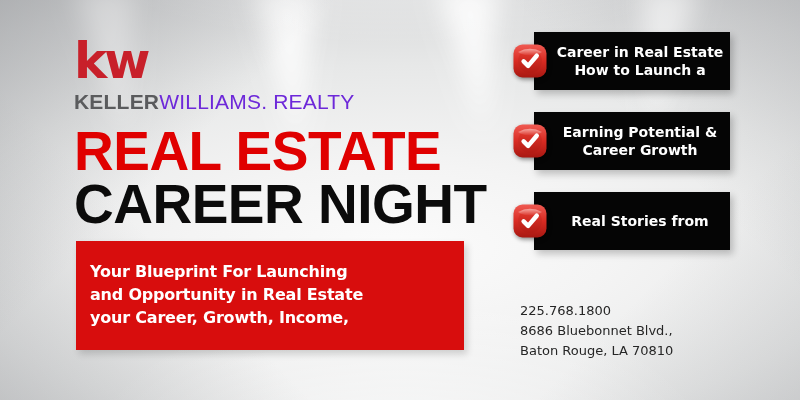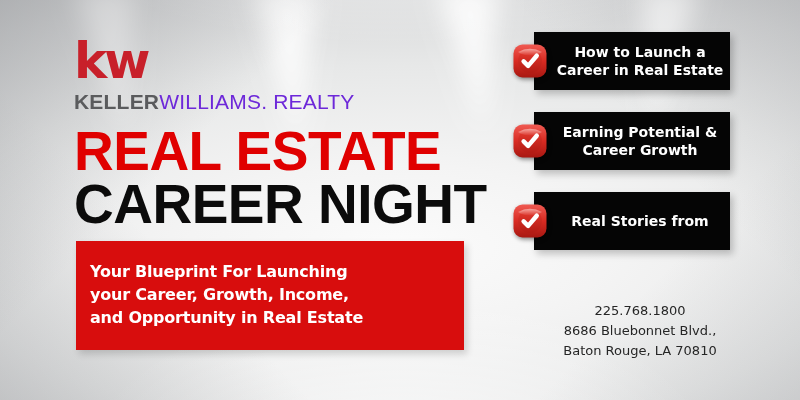--- a/index.html
+++ b/index.html
@@ -183,21 +183,21 @@
     z-index: 3;
     filter: drop-shadow(1px 2px 2px rgba(0,0,0,.45));
   }
 
   
   .contact {
     position: absolute;
     left: 520px;
     top: 301px;
     width: 240px;
-    text-align: center;
+    text-align: left;
     color: #262626;
     font-size: 13px;
     line-height: 1.55;
     font-family: "DejaVu Sans", sans-serif;
   }
 </style>
 </head>
 <body>
 
 <div id="poster">
@@ -223,22 +223,22 @@
   </div>
 
   <div class="headline">
     <div class="h-line1">REAL ESTATE</div>
     <div class="h-line2">CAREER NIGHT</div>
   </div>
 
   <div class="subtitle-box">
     <div class="subtitle-text">
       <div>Your Blueprint For Launching</div>
+      <div>and Opportunity in Real Estate</div>
       <div>your Career, Growth, Income,</div>
-      <div>and Opportunity in Real Estate</div>
     </div>
   </div>
 
   <div class="bullets">
 
     <div class="bullet-row">
       <svg class="check-icon" viewBox="0 0 48 48">
         <defs>
           <linearGradient id="sq1" x1="0" y1="0" x2="0" y2="1">
             <stop offset="0" stop-color="#f05a52"></stop>
@@ -254,22 +254,22 @@
               <stop offset="1" stop-color="#ffffff" stop-opacity="0"></stop>
           </linearGradient>
         </defs>
         <rect x="2" y="2" width="44" height="44" rx="12" fill="url(#sq1)"></rect>
         <circle cx="24" cy="24" r="16" fill="url(#ci1)"></circle>
         <path d="M8 12 Q24 3 40 12 Q24 22 8 12 Z" fill="url(#gl1)"></path>
         <path d="M15.5 24.5 l6 6 l11.5 -13.5" fill="none" stroke="#ffffff" stroke-width="6" stroke-linecap="round" stroke-linejoin="round"></path>
       </svg>
       <div class="bullet-box">
         <div class="bullet-text">
+          <div>Career in Real Estate</div>
           <div>How to Launch a</div>
-          <div>Career in Real Estate</div>
         </div>
       </div>
     </div>
 
     <div class="bullet-row">
       <svg class="check-icon" viewBox="0 0 48 48">
         <rect x="2" y="2" width="44" height="44" rx="12" fill="url(#sq1)"></rect>
         <circle cx="24" cy="24" r="16" fill="url(#ci1)"></circle>
         <path d="M8 12 Q24 3 40 12 Q24 22 8 12 Z" fill="url(#gl1)"></path>
         <path d="M15.5 24.5 l6 6 l11.5 -13.5" fill="none" stroke="#ffffff" stroke-width="6" stroke-linecap="round" stroke-linejoin="round"></path>

